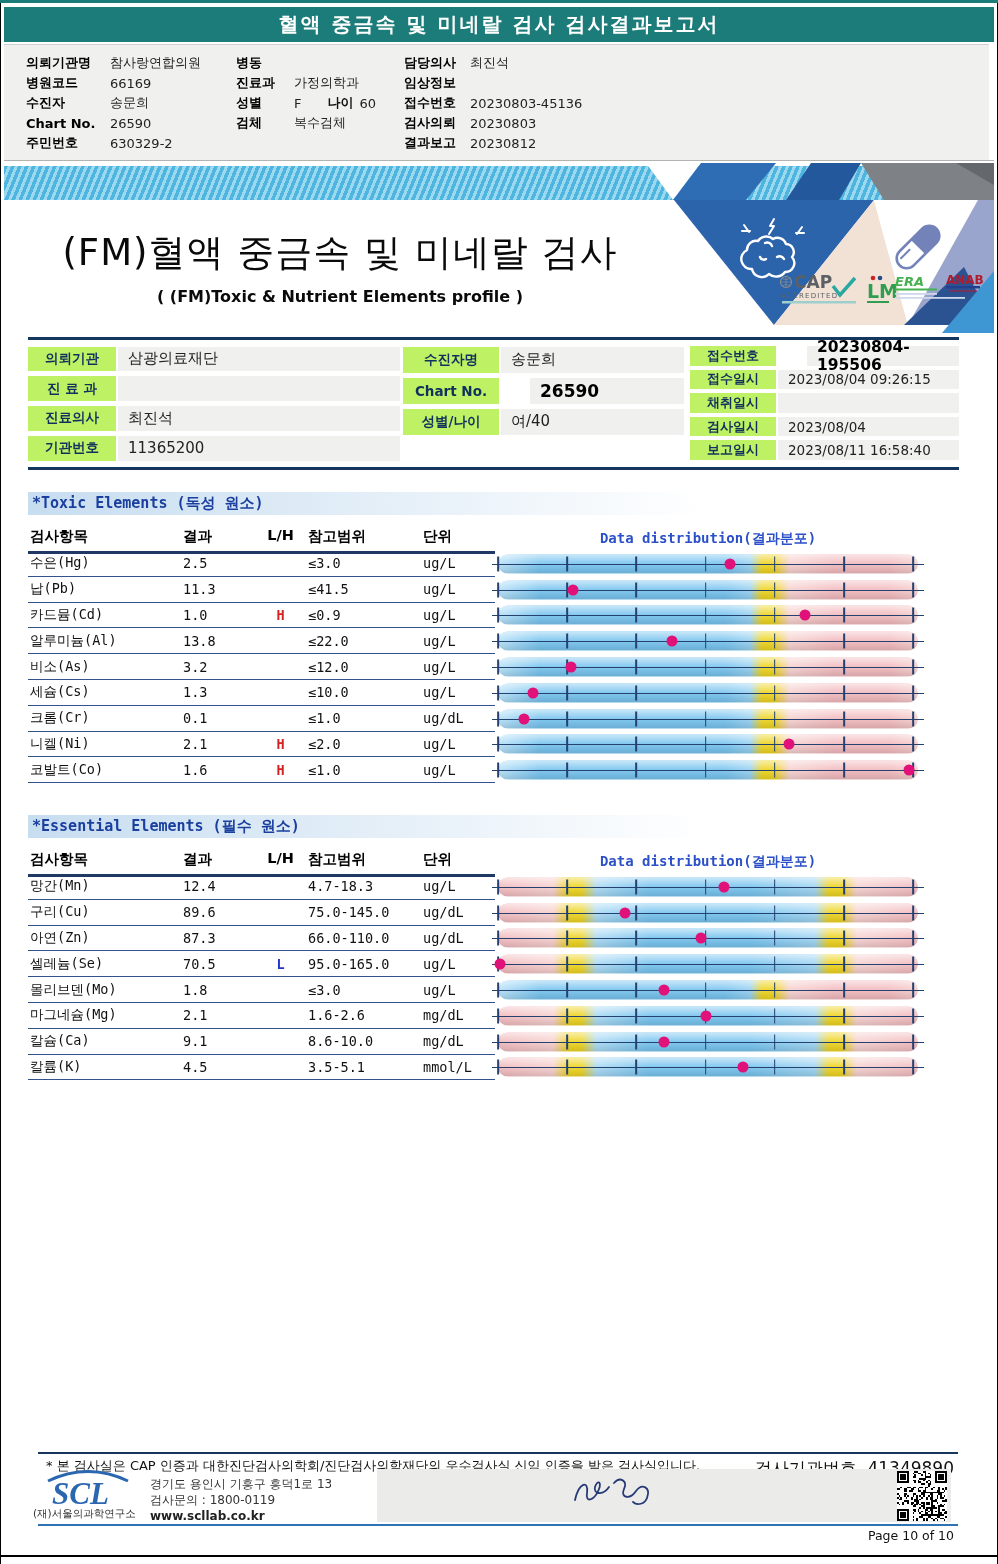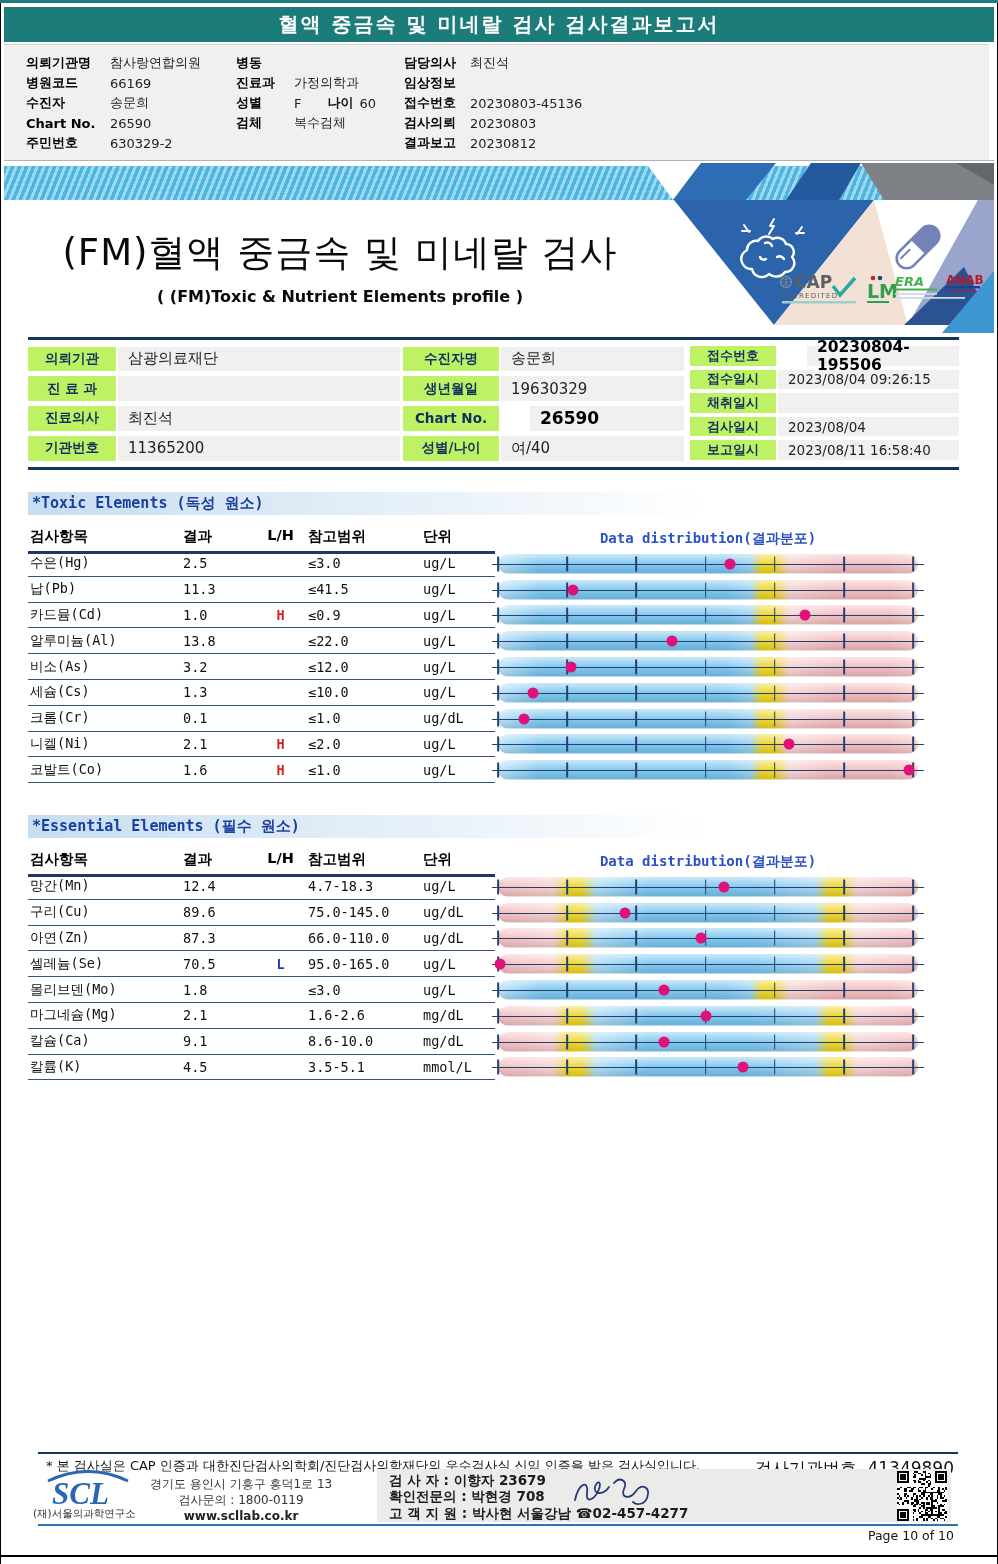--- a/index.html
+++ b/index.html
@@ -76,21 +76,21 @@
       background:linear-gradient(180deg,rgba(255,255,255,.62),rgba(255,255,255,.12) 48%,rgba(80,80,80,.10) 82%,rgba(80,80,80,.18));}
   .daxis{position:absolute;left:-3px;right:-3px;top:50%;height:0;border-top:1.7px solid #24416f;}
   .dtick{position:absolute;top:50%;transform:translate(-50%,-50%);width:1.7px;height:15px;background:#24416f;}
   .ddot{position:absolute;top:50%;transform:translate(-50%,-50%);width:11px;height:11px;border-radius:50%;background:#e01178;z-index:2;}
   
   .note-line{position:absolute;top:1452px;left:38px;right:40px;border-top:2px solid #17365d;}
   .note-text{position:absolute;top:1457px;left:46px;font-size:13px;color:#111;}
   .orgno{position:absolute;top:1457px;right:44px;font-size:17px;color:#111;}
   .scl-box{position:absolute;top:1470px;left:38px;}
   .scl-org{position:absolute;top:1507px;left:33px;font-size:10.5px;color:#333;}
-  .addr{position:absolute;top:1476px;left:150px;font-size:12px;color:#333;line-height:16px;text-align:center;}
+  .addr{position:absolute;top:1476px;left:150px;font-size:12px;color:#333;line-height:16px;}
   .addr .web{font-weight:bold;color:#222;}
   .staff-box{position:absolute;top:1469px;left:377px;width:574px;height:53px;background:#ebebe9;}
   .staff-rows{position:absolute;top:4px;left:12px;display:flex;flex-direction:column;}
   .staff-row{height:16.3px;display:flex;align-items:center;font-size:13.5px;font-weight:bold;color:#1c1c1c;}
   .signature{position:absolute;top:3px;left:190px;}
   .qr{position:absolute;top:2px;right:4px;}
   .page-line{position:absolute;top:1524px;left:38px;right:40px;border-top:2px solid #2e74b5;}
   .page-num{position:absolute;top:1528px;right:44px;font-size:12.5px;color:#111;}
 </style>
 </head>
@@ -249,24 +249,20 @@
         <span class="ilabel">기관번호</span>
         <span class="ival">11365200</span>
       </div>
     </div>
   <div class="icolB" id="icolB">
       <div class="irow">
         <span class="ilabel">수진자명</span>
         <span class="ival">송문희</span>
       </div>
       <div class="irow">
-        <span class="ilabel">생년월일</span>
-        <span class="ival">19630329</span>
-      </div>
-      <div class="irow">
         <span class="ilabel">Chart No.</span>
         <span class="ival emph">26590</span>
       </div>
       <div class="irow">
         <span class="ilabel">성별/나이</span>
         <span class="ival">여/40</span>
       </div>
     </div>
   <div class="icolC" id="icolC">
       <div class="irow">
@@ -690,25 +686,20 @@
   </svg>
 </div>
 <div class="scl-org">(재)서울의과학연구소</div>
 <div class="addr">
   <div>경기도 용인시 기흥구 흥덕1로 13</div>
   <div>검사문의 : 1800-0119</div>
   <div class="web">www.scllab.co.kr</div>
 </div>
 
 <div class="staff-box">
-  <div class="staff-rows" id="staffRows">
-      <div class="staff-row">검  사  자 : 이향자 23679</div>
-      <div class="staff-row">확인전문의 : 박현경  708</div>
-      <div class="staff-row">고 객 지 원 : 박사현  서울강남  ☎02-457-4277</div>
-    </div>
   <svg class="signature" width="92" height="44" viewBox="0 0 92 44">
     <path d="M8,28 C12,10 22,8 20,21 C18,32 28,28 32,17 C35,9 30,8 28,15 C26,22 36,24 42,15 M47,11 C53,4 61,9 57,17 C53,26 63,28 69,19 C75,11 84,15 80,26 C78,32 70,34 66,30" stroke="#263a77" stroke-width="1.8" fill="none" stroke-linecap="round"></path>
   </svg>
   <svg class="qr" width="50" height="50" viewBox="0 0 29 29" shape-rendering="crispEdges">
     <rect x="0" y="0" width="29" height="29" fill="#fff"></rect>
   <rect x="0" y="0" width="7" height="7" fill="#000"></rect>
       <rect x="1" y="1" width="5" height="5" fill="#fff"></rect>
       <rect x="2" y="2" width="3" height="3" fill="#000"></rect>
       <rect x="22" y="0" width="7" height="7" fill="#000"></rect>
       <rect x="23" y="1" width="5" height="5" fill="#fff"></rect>

